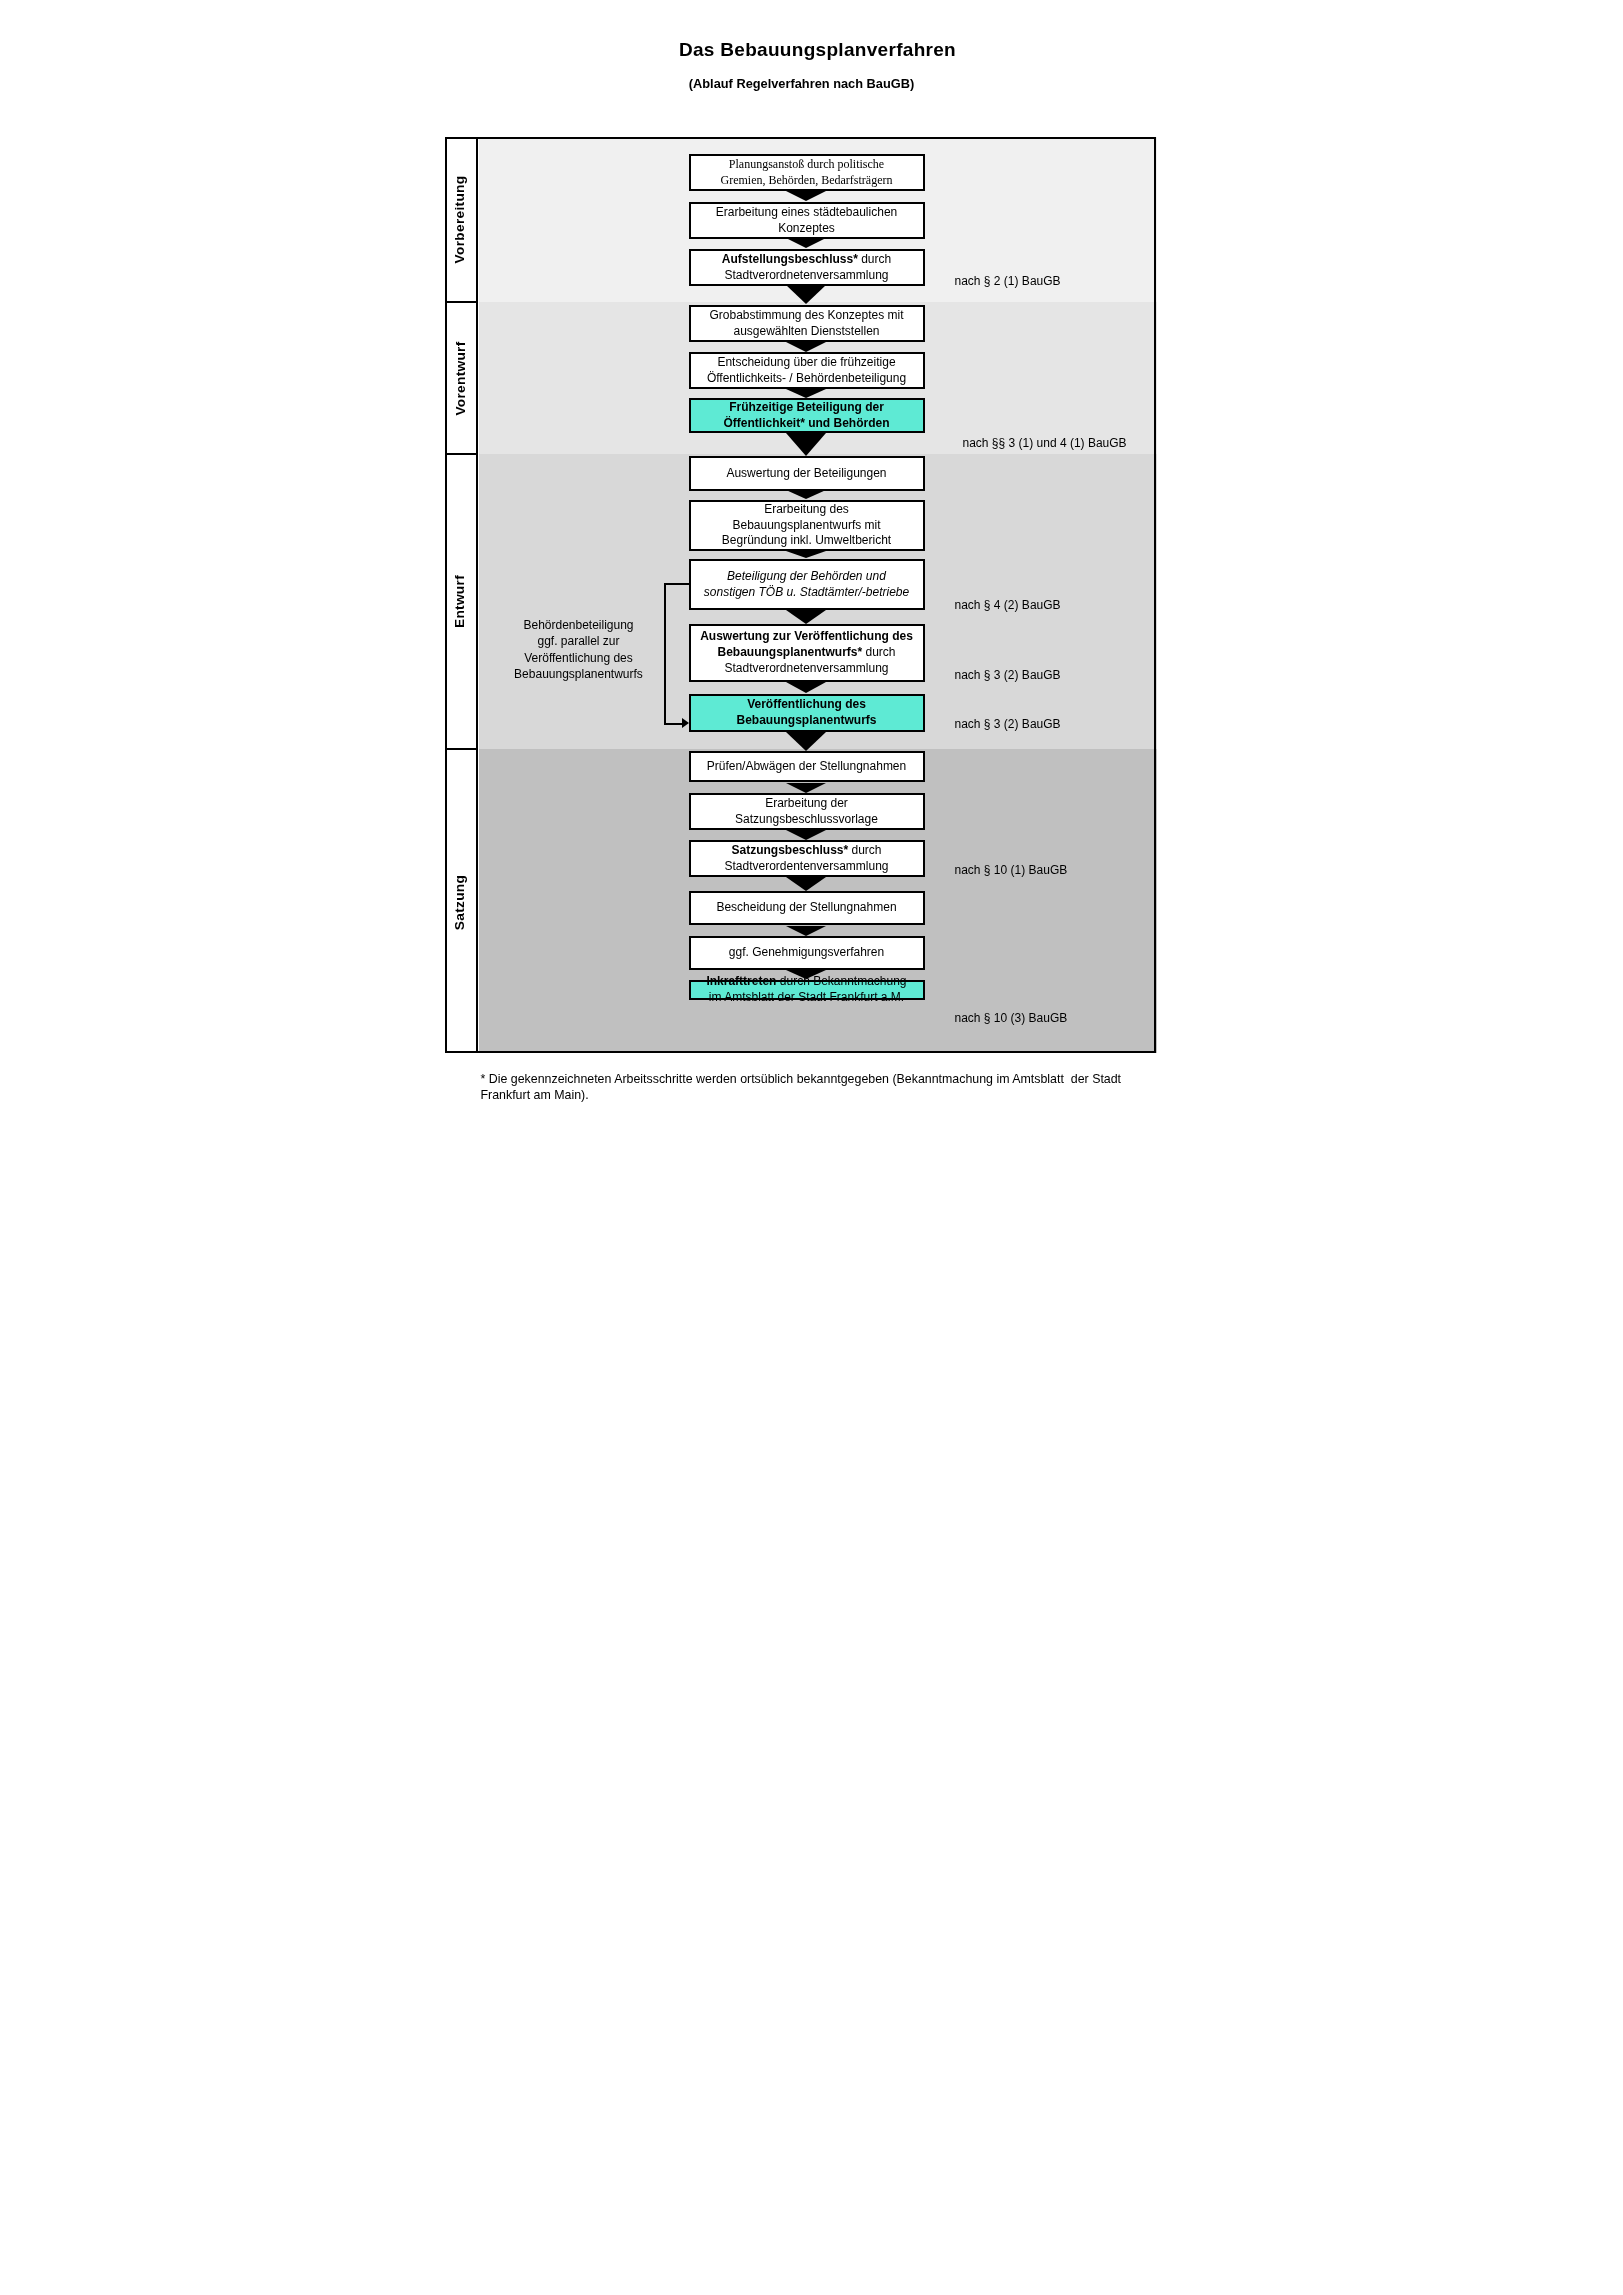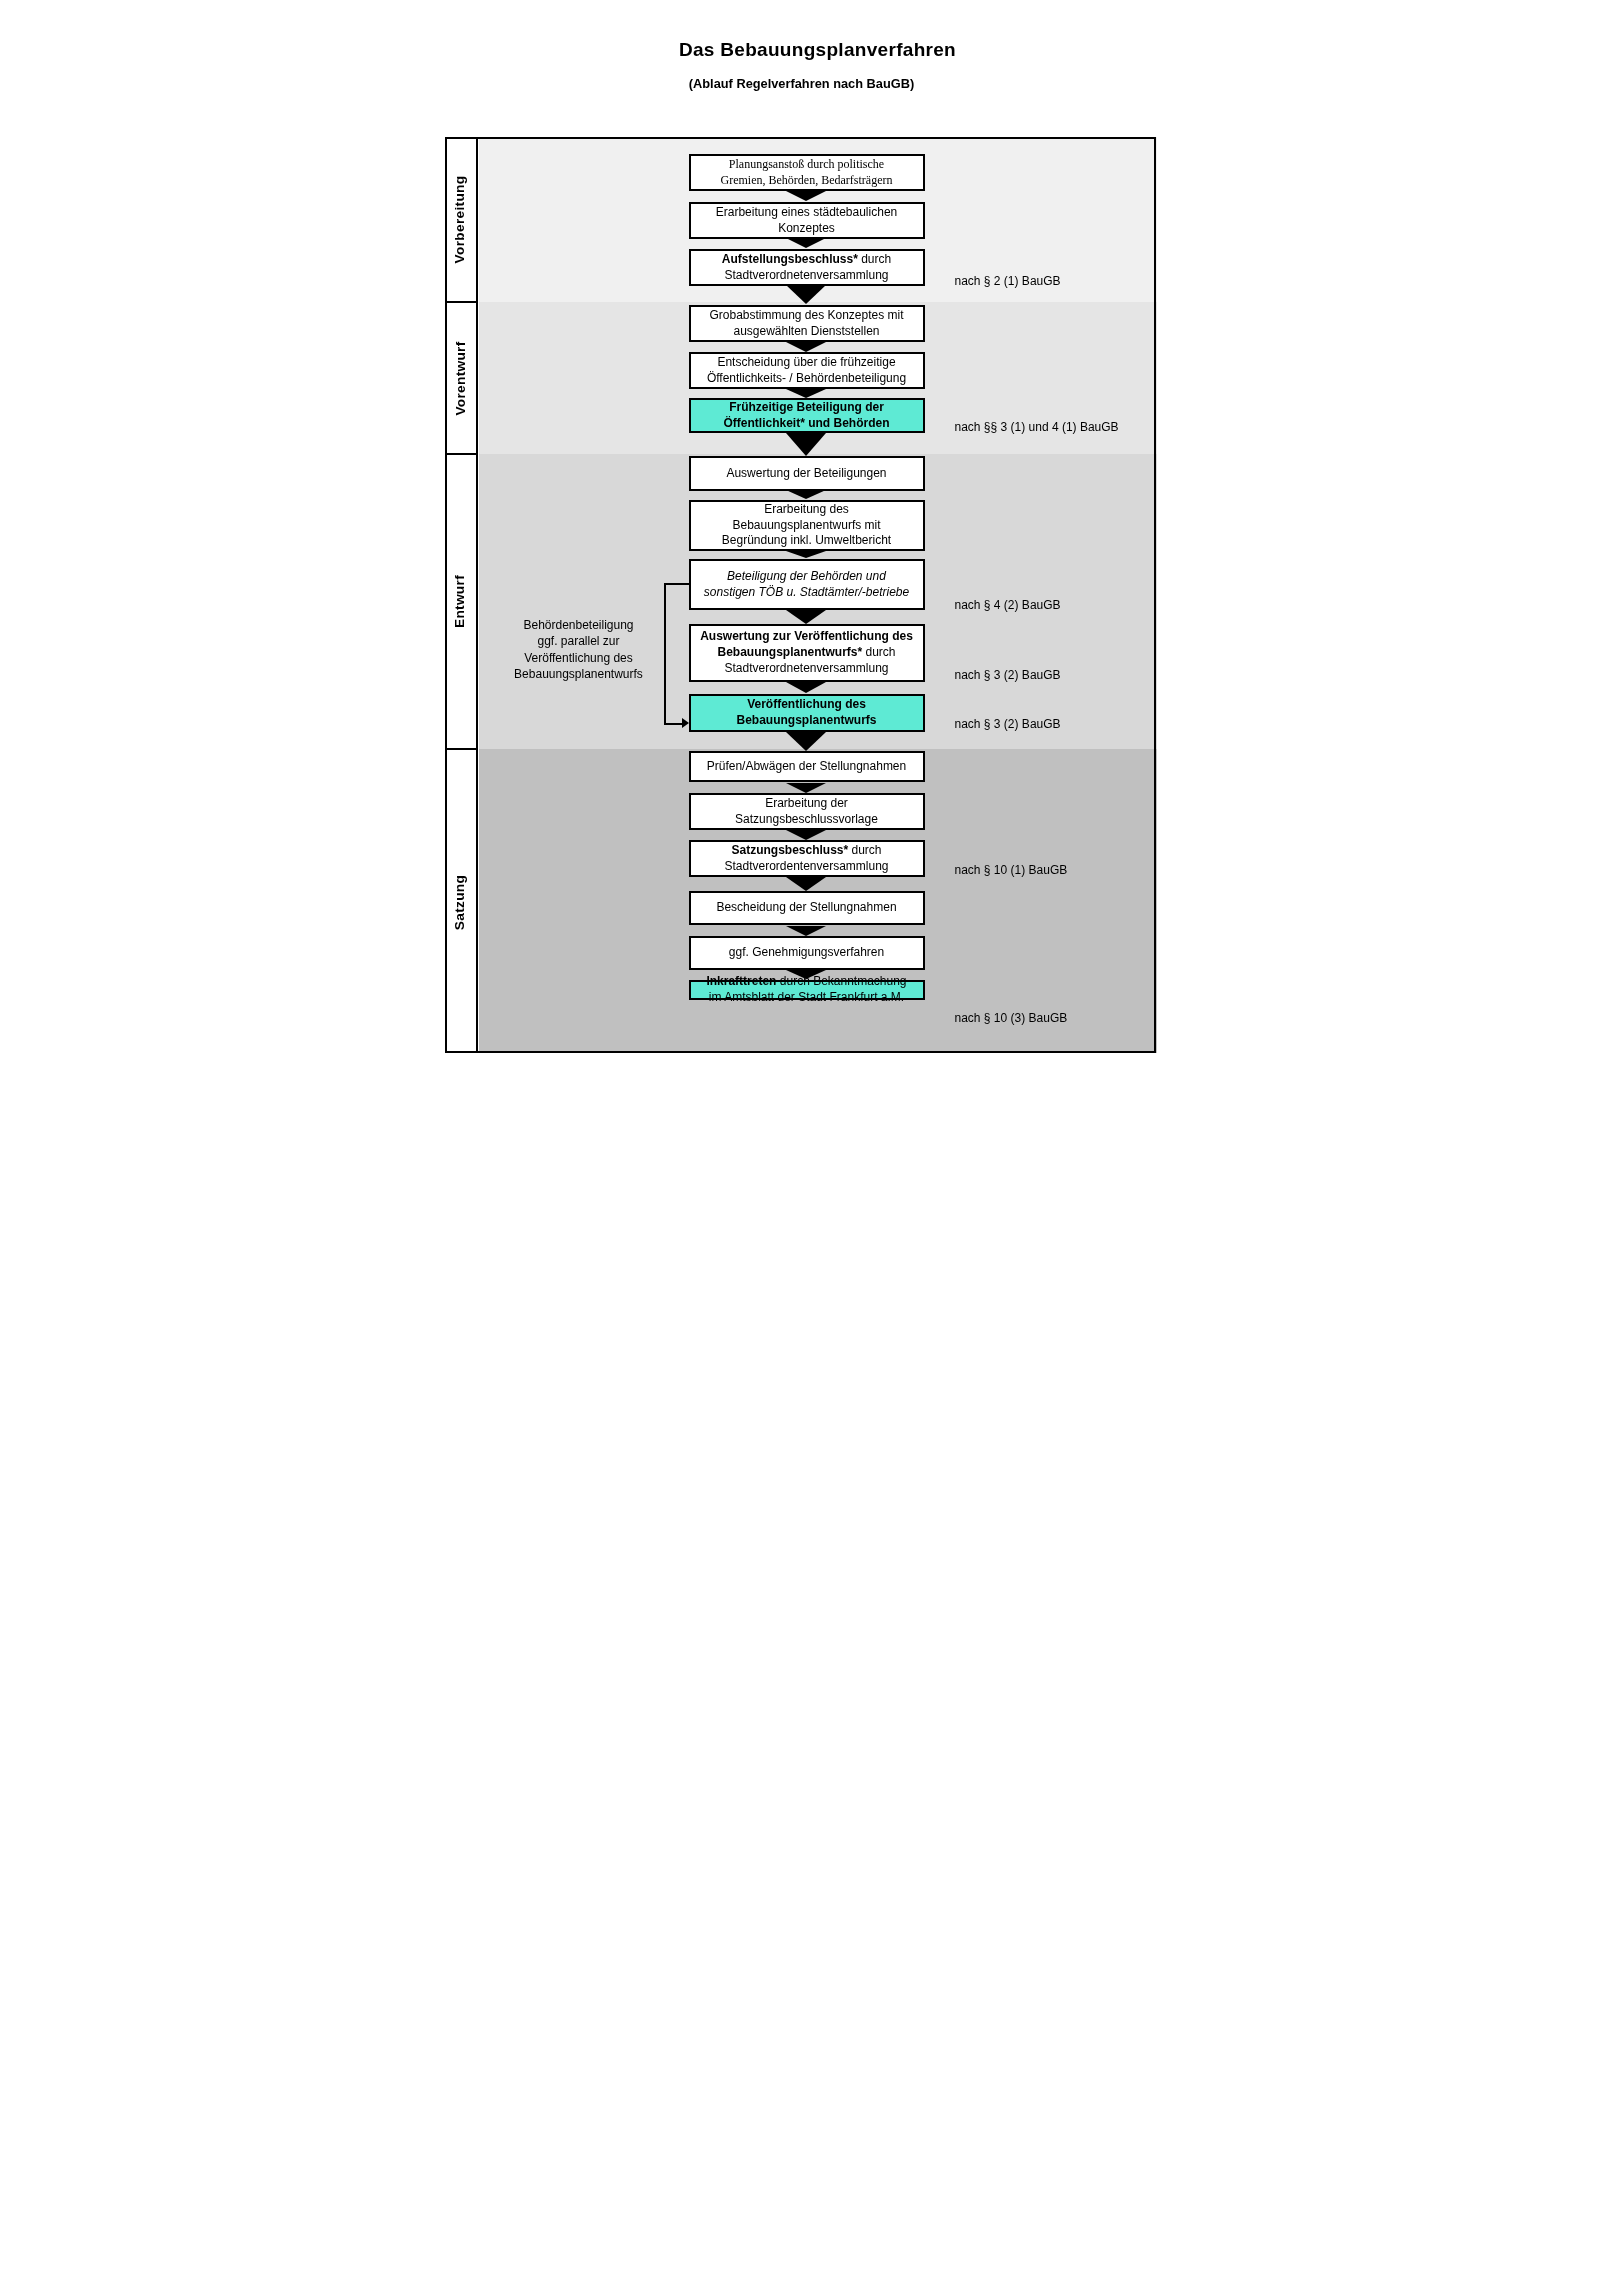--- a/index.html
+++ b/index.html
@@ -140,34 +140,35 @@
         <div class="pline"><span>ggf. Genehmigungsverfahren</span></div>
       </div>
       <div class="flow-arrow" style="left: 380px; top: 970px; border-top: 9.8px solid rgb(0, 0, 0);"></div>
       <div class="pbox blue" style="top: 980px; height: 20px;">
         <div class="pline"><b>Inkrafttreten</b><span> durch Bekanntmachung</span></div>
         <div class="pline"><span>im Amtsblatt der Stadt Frankfurt a.M.</span></div>
       </div>
     </div>
   <div id="annotations">
       <div class="annot" style="top: 274px;">nach § 2 (1) BauGB</div>
-      <div class="annot" style="top: 420px;">nach §§ 3 (1) und 4 (1) BauGB</div>
+      <div class="annot" style="top: 436px; margin-left: 8px;">nach §§ 3 (1) und 4 (1) BauGB</div>
       <div class="annot" style="top: 598px;">nach § 4 (2) BauGB</div>
       <div class="annot" style="top: 668px;">nach § 3 (2) BauGB</div>
       <div class="annot" style="top: 717px;">nach § 3 (2) BauGB</div>
       <div class="annot" style="top: 863px;">nach § 10 (1) BauGB</div>
       <div class="annot" style="top: 1011px;">nach § 10 (3) BauGB</div>
     </div>
 
   <div class="side-note" id="sideNote">
       <div>Behördenbeteiligung</div>
       <div>ggf. parallel zur</div>
       <div>Veröffentlichung des</div>
       <div>Bebauungsplanentwurfs</div>
     </div>
 
   <div class="bracket" style="left:258px;top:583px;width:25px;height:2px;"></div>
   <div class="bracket" style="left:258px;top:583px;width:2px;height:142px;"></div>
   <div class="bracket" style="left:258px;top:723px;width:18.3px;height:2px;"></div>
   <div class="bracket-head" style="left:276px;top:718px;"></div>
 
+  <div class="footnote" id="footnote"><div>* Die gekennzeichneten Arbeitsschritte werden ortsüblich bekanntgegeben (Bekanntmachung im Amtsblatt  der Stadt</div><div>Frankfurt am Main).</div></div>
 </div>
 
 
 </body></html>

